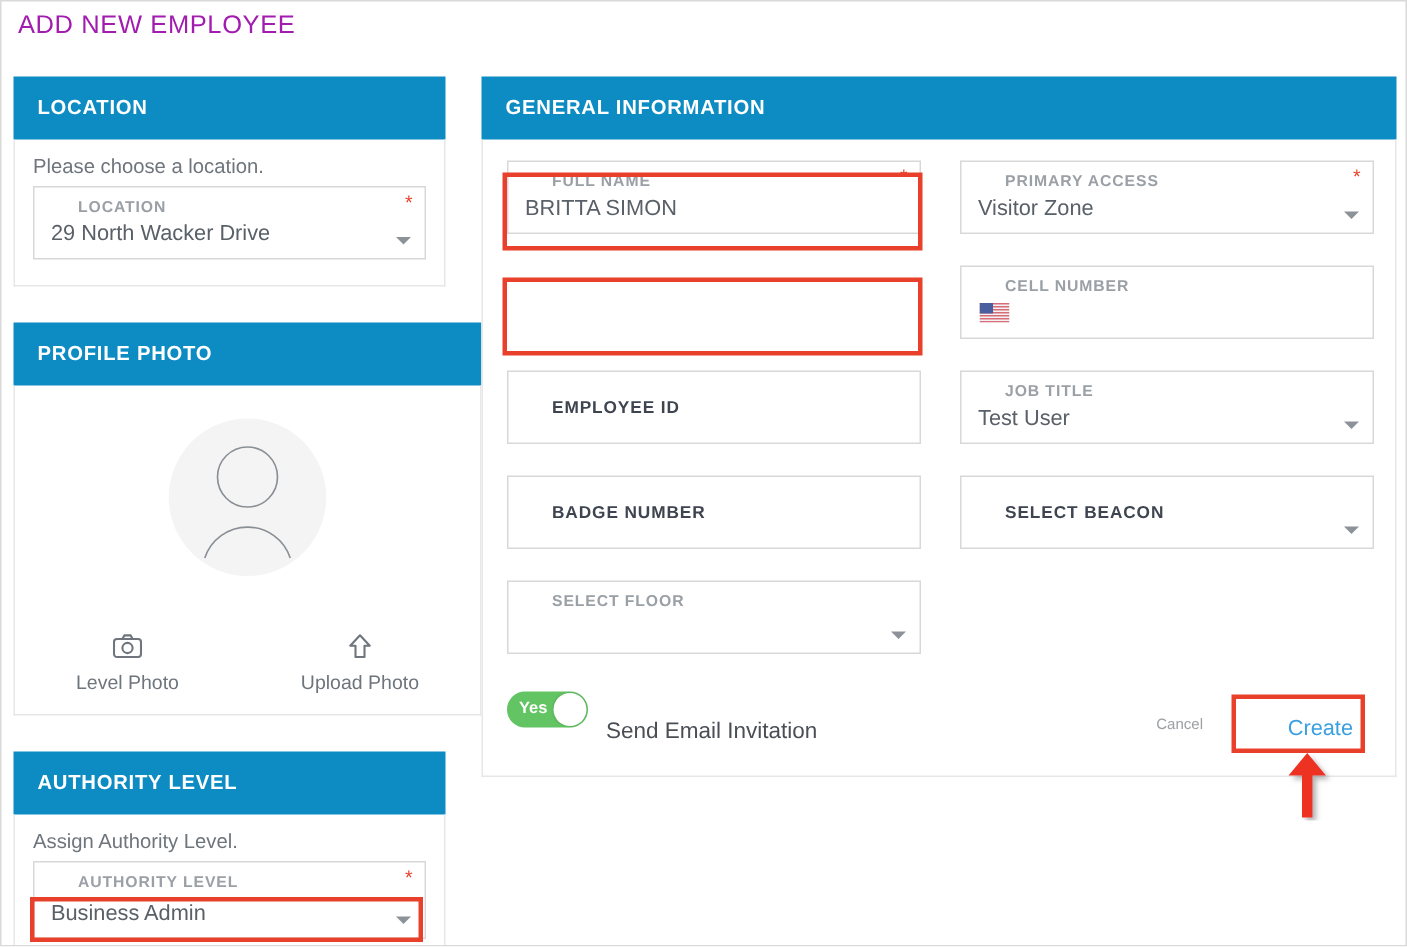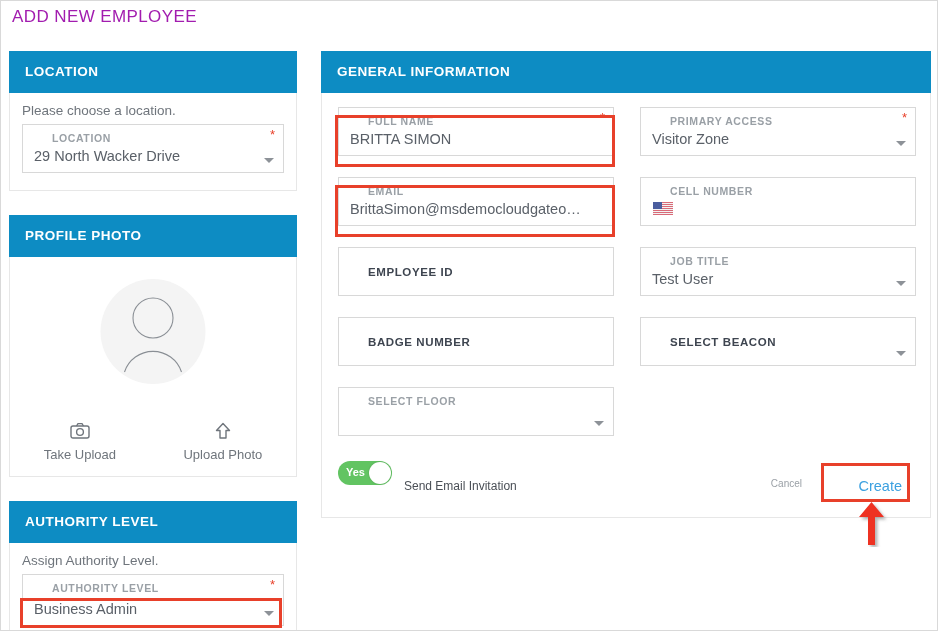--- a/index.html
+++ b/index.html
@@ -32,21 +32,21 @@
   .card-head{
     background:#0d8cc3;color:#ffffff;
     font-size:13.5px;font-weight:bold;letter-spacing:.5px;
     height:42px;line-height:42px;padding-left:16px;
     box-sizing:border-box;
   }
 
   
   #card-location{left:8px;top:50px;width:288px;height:140px;border:none;}
   #card-location .shell{border:1px solid #e7e7e7;border-top:none;height:98px;box-sizing:border-box;}
-  #card-photo{left:8px;top:214px;width:288px;height:262px;border:none;}
+  #card-photo{left:8px;top:214px;width:312px;height:262px;border:none;}
   #card-photo .shell{border:1px solid #e7e7e7;border-top:none;height:220px;box-sizing:border-box;}
   #card-authority{left:8px;top:500px;width:288px;height:131px;border:none;}
   #card-authority .shell{border:1px solid #e7e7e7;border-top:none;height:105px;box-sizing:border-box;}
 
   .helper-text{
     font-size:13.5px;color:#6f757c;
     padding:10px 0 6px 12px;
   }
 
   
@@ -134,21 +134,21 @@
     position:absolute;left:8px;top:5px;
     color:#ffffff;font-size:11px;font-weight:bold;
   }
   .toggle .knob{
     position:absolute;right:1px;top:1px;
     width:22px;height:22px;border-radius:50%;background:#ffffff;
     box-shadow:0 0 2px rgba(0,0,0,.2);
   }
   .toggle-label{
     position:absolute;left:82px;top:22px;
-    font-size:12px;color:#4a4f56;
+    font-size:15px;color:#4a4f56;
   }
   .btn-cancel{
     position:absolute;right:128px;top:21px;
     font-size:10px;color:#9aa0a6;cursor:pointer;
   }
   .btn-create{
     position:absolute;right:28px;top:21px;
     font-size:14.5px;color:#3ba0e0;cursor:pointer;
   }
 
@@ -197,21 +197,21 @@
       </div>
       <div class="photo-actions">
         <div class="photo-act">
           <span class="ic">
             <svg width="20" height="17" viewBox="0 0 20 17">
               <rect x="1" y="4" width="18" height="12" rx="2" fill="none" stroke="#6f757c" stroke-width="1.4"></rect>
               <path d="M6.5 4 L8 1.6 h4 L13.5 4" fill="none" stroke="#6f757c" stroke-width="1.4"></path>
               <circle cx="10" cy="10" r="3.4" fill="none" stroke="#6f757c" stroke-width="1.4"></circle>
             </svg>
           </span>
-          <span>Take Upload</span>
+          <span>Level Photo</span>
         </div>
         <div class="photo-act">
           <span class="ic">
             <svg width="18" height="18" viewBox="0 0 18 18">
               <path d="M9 1.5 L15.5 8.5 H12 V16 H6 V8.5 H2.5 Z" fill="none" stroke="#6f757c" stroke-width="1.4" stroke-linejoin="round"></path>
             </svg>
           </span>
           <span>Upload Photo</span>
         </div>
       </div>
@@ -240,24 +240,20 @@
           <div class="field gf small col-l row1">
             <span class="flabel">FULL NAME</span>
             <span class="req">*</span>
             <span class="fvalue">BRITTA SIMON</span>
           </div>
           <div class="field gf small col-r row1">
             <span class="flabel">PRIMARY ACCESS</span>
             <span class="req">*</span>
             <span class="fvalue">Visitor Zone</span>
             <span class="caret"></span>
-          </div>
-          <div class="field gf small col-l row2">
-            <span class="flabel">EMAIL</span>
-            <span class="fvalue">BrittaSimon@msdemocloudgateo…</span>
           </div>
           <div class="field gf small col-r row2">
             <span class="flabel">CELL NUMBER</span>
             <svg class="flag" viewBox="0 0 20 13">
               <rect x="0" y="0" width="20" height="13" fill="#f2f2f2"></rect>
               <rect x="0" y="0" width="20" height="1" fill="#d96a78"></rect>
               <rect x="0" y="2" width="20" height="1" fill="#d96a78"></rect>
               <rect x="0" y="4" width="20" height="1" fill="#d96a78"></rect>
               <rect x="0" y="6" width="20" height="1" fill="#d96a78"></rect>
               <rect x="0" y="8" width="20" height="1" fill="#d96a78"></rect>

